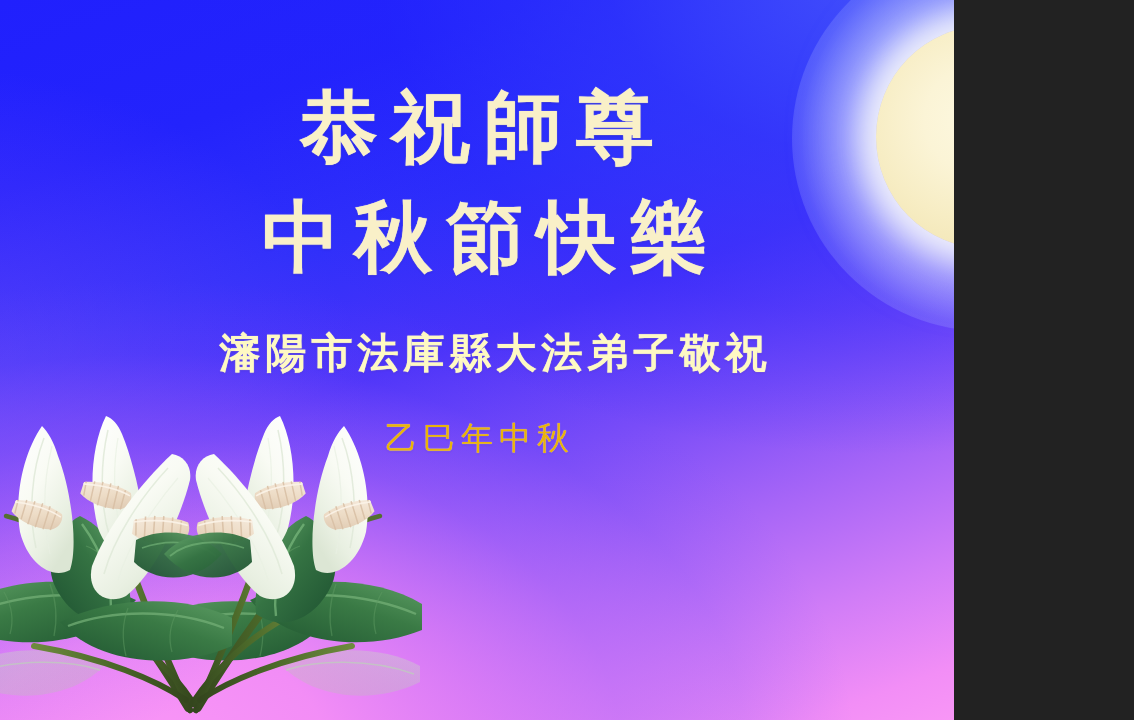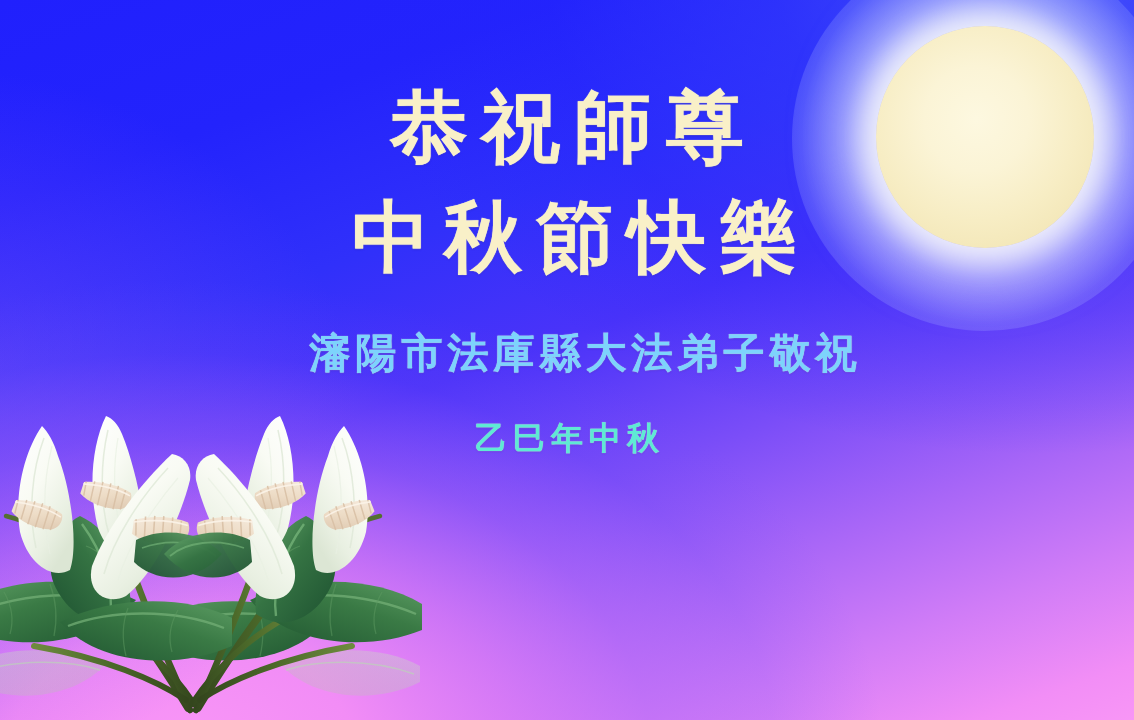--- a/index.html
+++ b/index.html
@@ -1,20 +1,20 @@
 <!DOCTYPE html>
 <html><head>
 <meta charset="utf-8">
 <style>
   * { margin:0; padding:0; box-sizing:border-box; }
   html,body { background:#222; }
 
   .card {
     position:relative;
-    width:1134px; height:720px;
+    width:954px; height:720px;
     overflow:hidden;
     font-family:"DejaVu Sans","Liberation Sans",sans-serif;
     background:#2f2ffb;
   }
 
   
   .bg-base {
     position:absolute; inset:0;
     background:linear-gradient(160deg,
         #2020fd 0%,
@@ -93,31 +93,31 @@
     text-shadow:0 0 1px rgba(255,252,225,0.9), 0 1px 2px rgba(40,30,120,0.28);
   }
   #title1 { top:88px; }
   #title2 { top:198px;padding-left:16px; }
   .subtitle {
     top:333px;
     font-size:41px; line-height:1;
     font-weight:700;
     letter-spacing:5px;
     text-indent:5px;
-    color:#7dd3fc;
+    color:#fef9c3;
     text-shadow:0 0 1px rgba(255,252,228,0.85), 0 1px 2px rgba(60,30,120,0.22);
     padding-left:32px;
   }
   .dateline {
     top:422px;
     font-size:32px; line-height:1;
-    font-weight:700;
+    font-weight:400;
     letter-spacing:6px;
     text-indent:6px;
-    color:#5eead4;
+    color:#eab308;
     text-shadow:0 0 1px rgba(255,252,230,0.8), 0 1px 2px rgba(60,30,120,0.20);
   }
 
   
   .flowers { position:absolute; left:-42px; bottom:-8px; width:470px; height:320px; }
   .flowers svg { display:block; width:100%; height:100%; overflow:visible; }
 </style>
 </head>
 <body>
 

